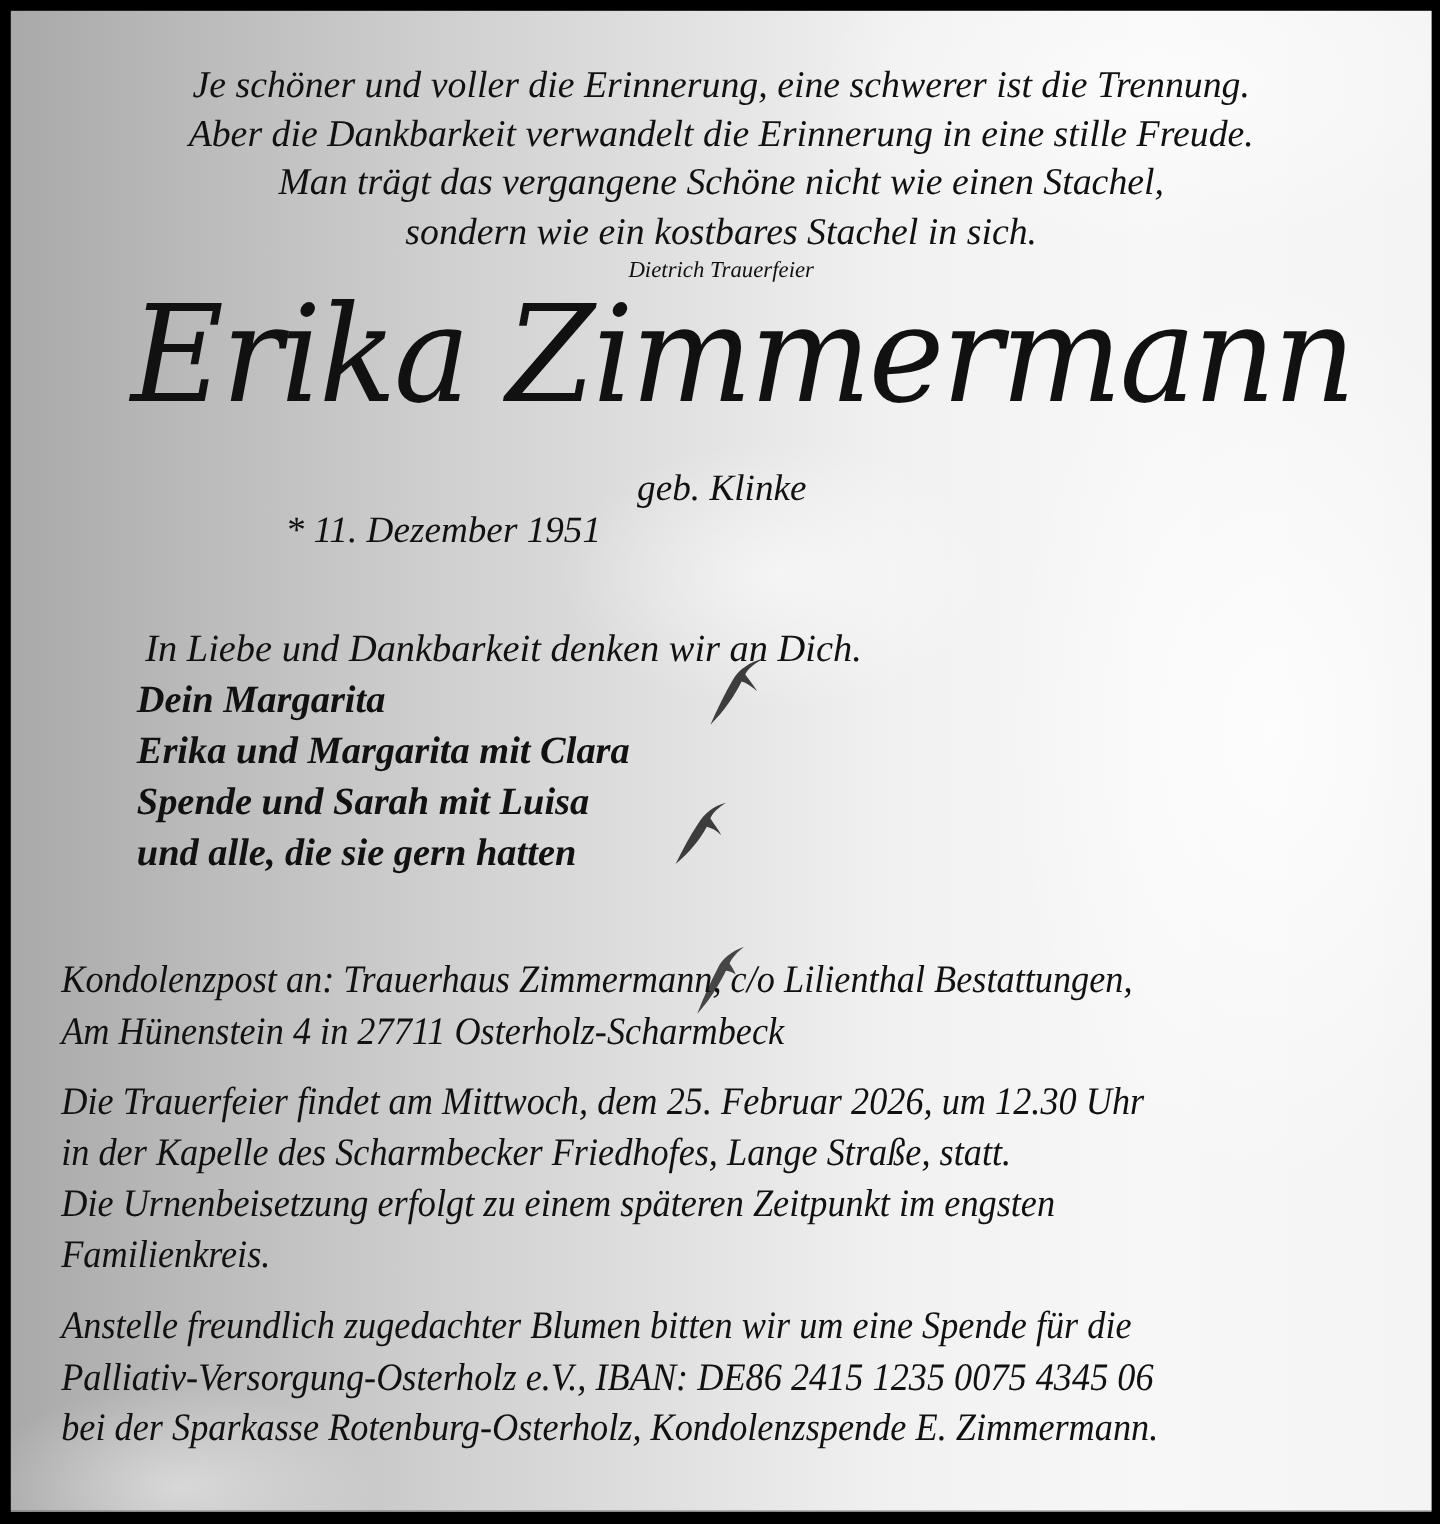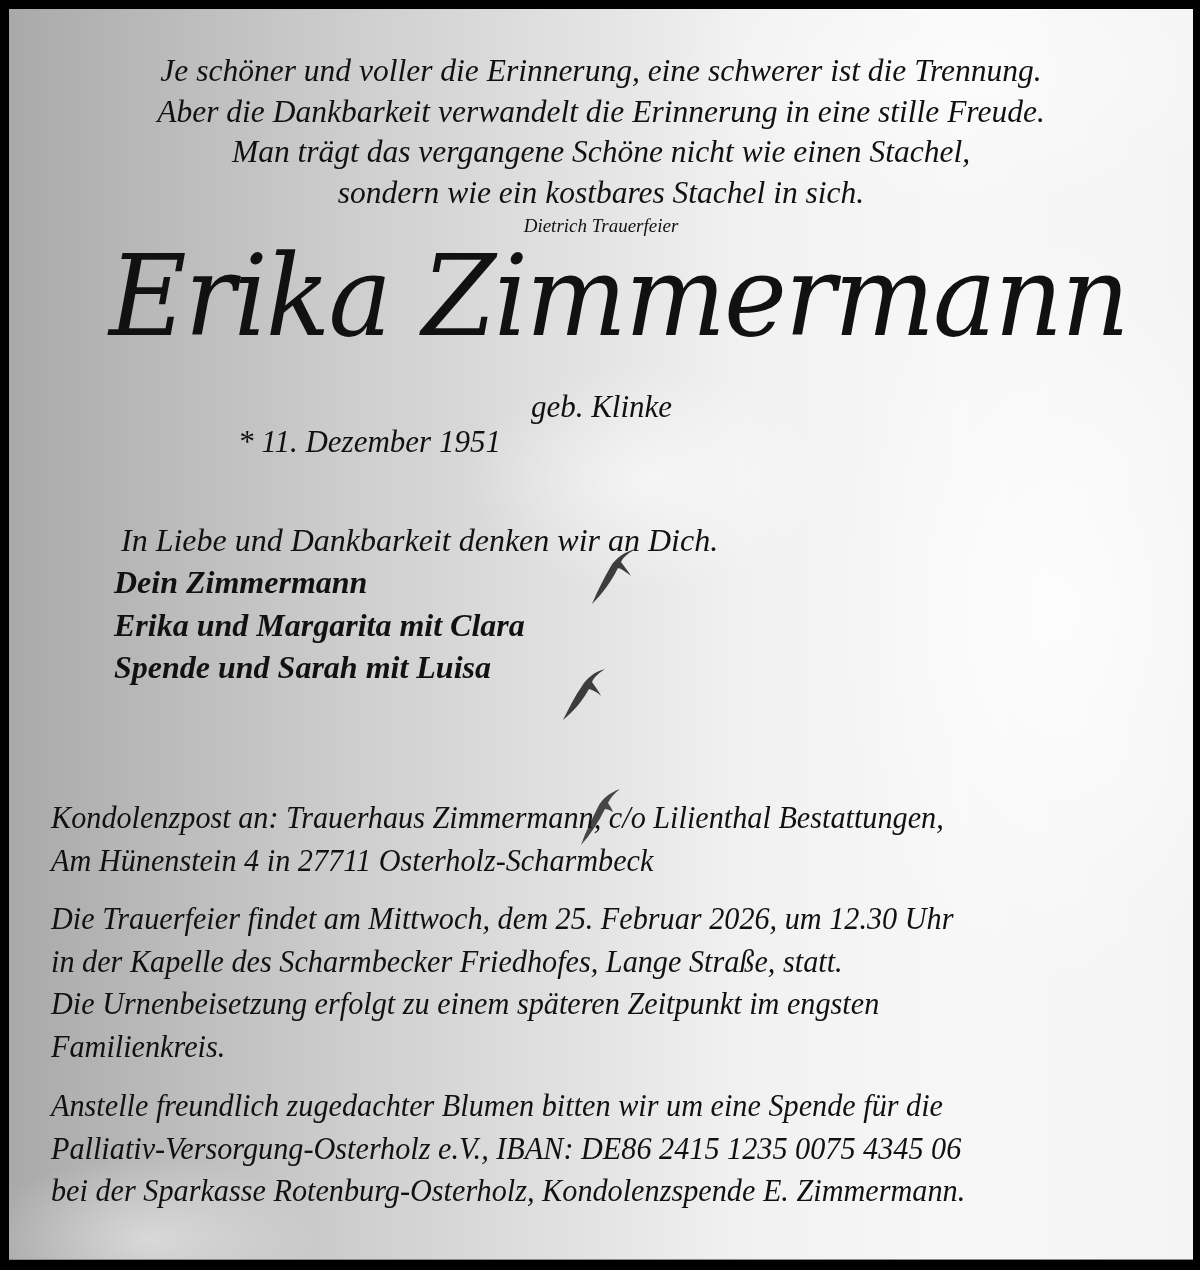--- a/index.html
+++ b/index.html
@@ -101,23 +101,24 @@
   </div>
 
   <div class="abs name">Erika Zimmermann</div>
 
   <div class="abs birthname">geb. Klinke</div>
   <div class="abs dates-born">* 11. Dezember 1951</div>
 
   <div class="abs remember">In Liebe und Dankbarkeit denken wir an Dich.</div>
 
   <div class="abs family">
-    <span class="line">Dein Zimmermann</span>
+    <span class="line">Dein Margarita</span>
     <span class="line">Erika und Margarita mit Clara</span>
     <span class="line">Spende und Sarah mit Luisa</span>
+    <span class="line">und alle, die sie gern hatten</span>
   </div>
 
   <svg class="bird" style="left:575px; top:529px;" width="60" height="70" viewBox="0 0 60 70">
     <path d="M8 66 C14 52 20 40 27 28 C32 20 40 14 54 10 C46 14 40 18 37 24 C40 28 44 33 47 38 C42 34 38 31 34 30 C28 42 20 54 8 66 Z" fill="#2a2a2a" opacity="0.9"></path>
   </svg>
   <svg class="bird" style="left:548px; top:651px;" width="55" height="64" viewBox="0 0 55 64">
     <path d="M6 60 C12 48 18 36 25 26 C30 18 37 12 48 9 C42 13 37 17 35 22 C38 27 42 31 44 36 C40 32 36 30 32 29 C26 40 18 50 6 60 Z" fill="#2a2a2a" opacity="0.9"></path>
   </svg>
   <svg class="bird" style="left:567px; top:772px;" width="50" height="68" viewBox="0 0 50 68">
     <path d="M5 64 C10 50 16 38 22 26 C26 18 33 12 44 8 C38 13 34 17 32 22 C34 25 36 28 37 31 C34 29 31 28 29 28 C22 42 14 54 5 64 Z" fill="#2a2a2a" opacity="0.85"></path>

